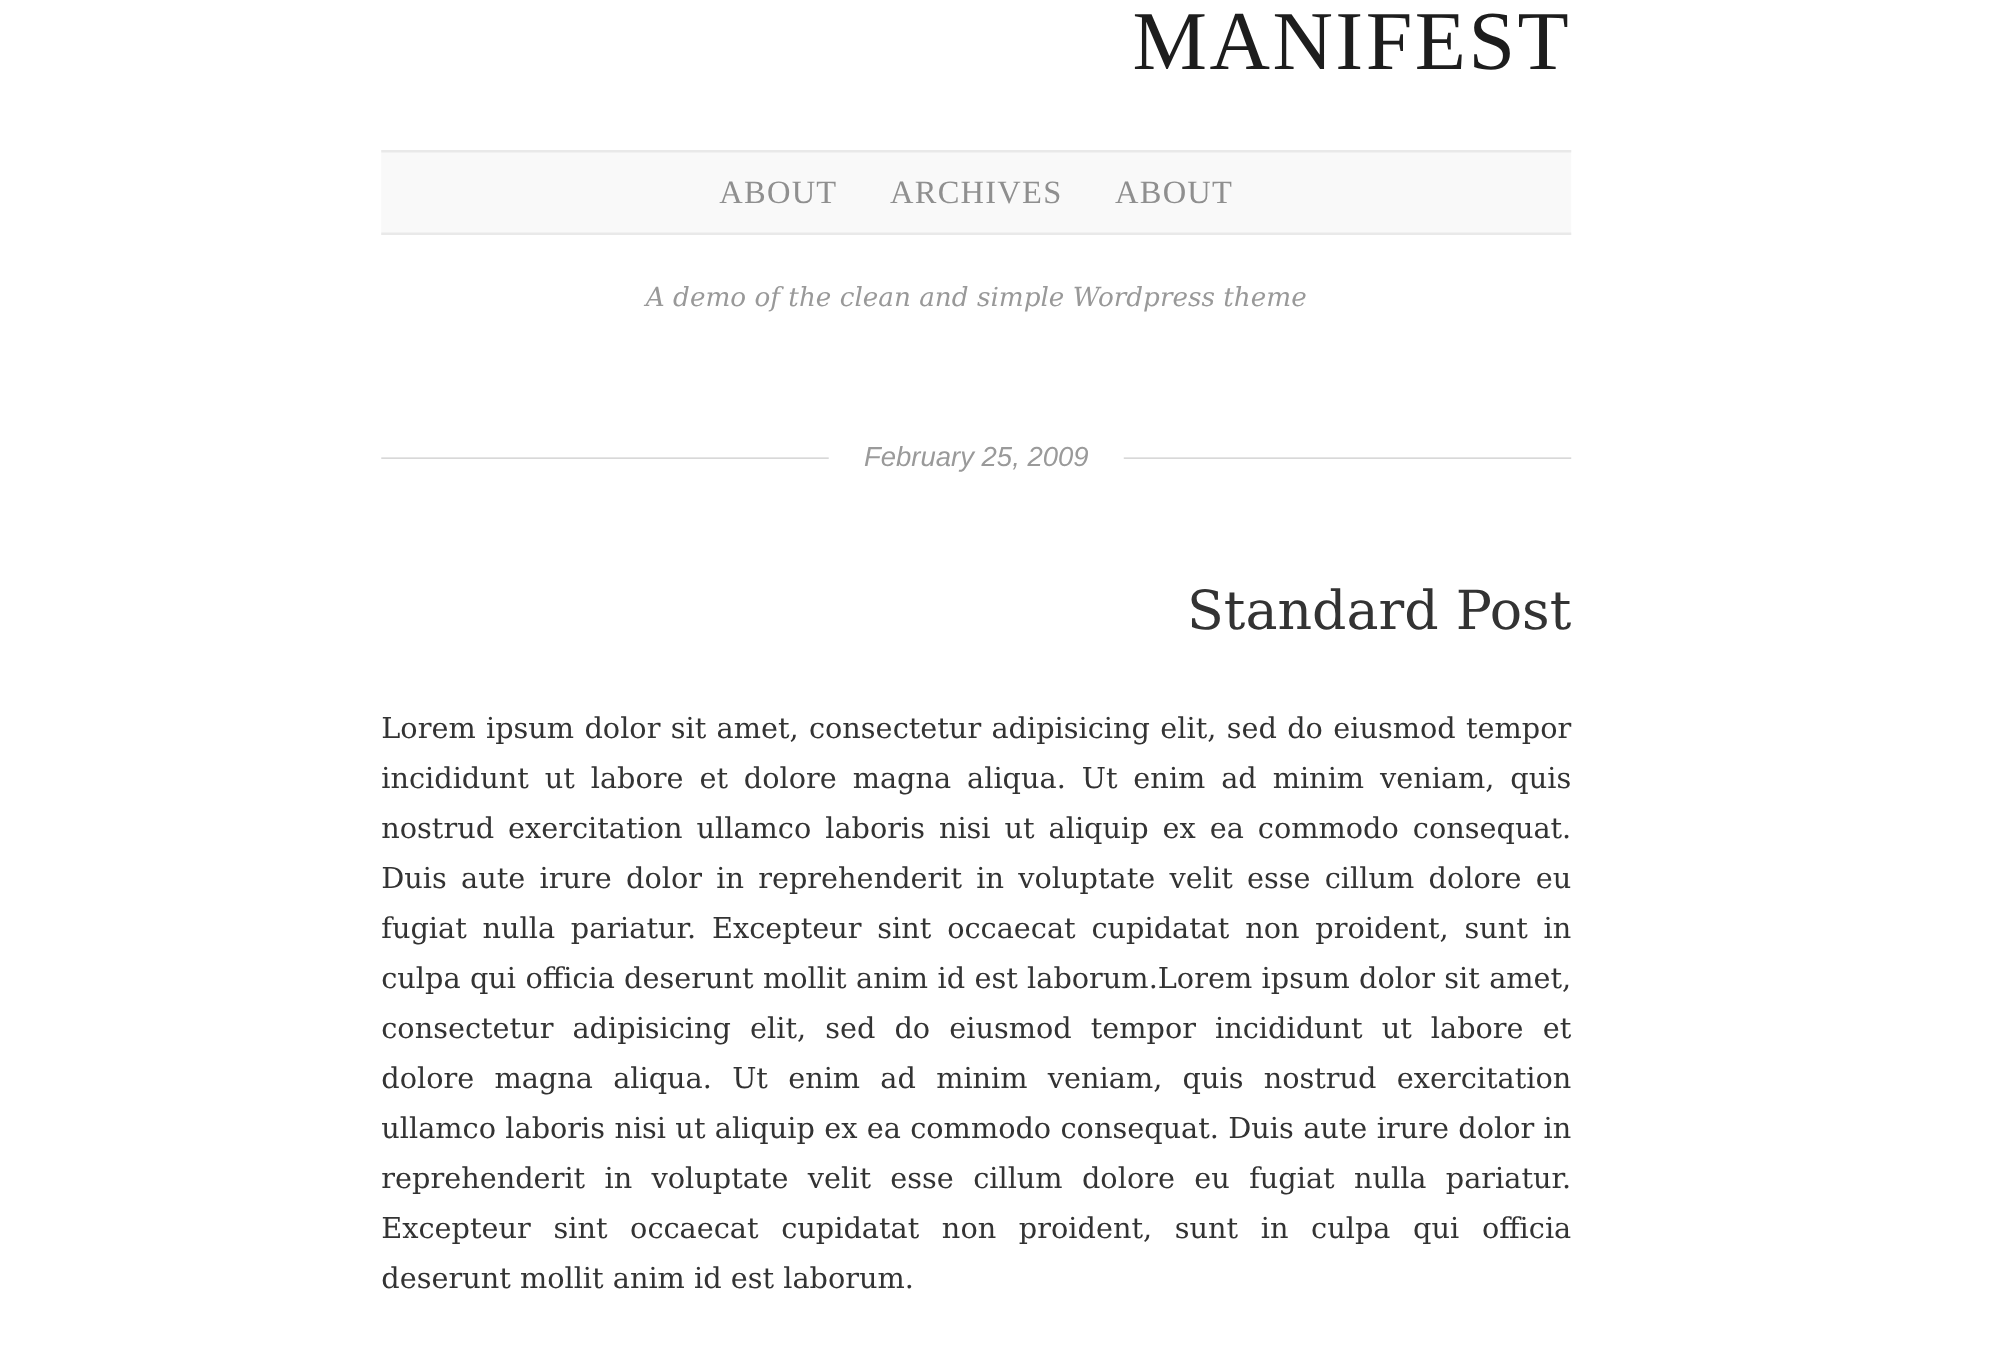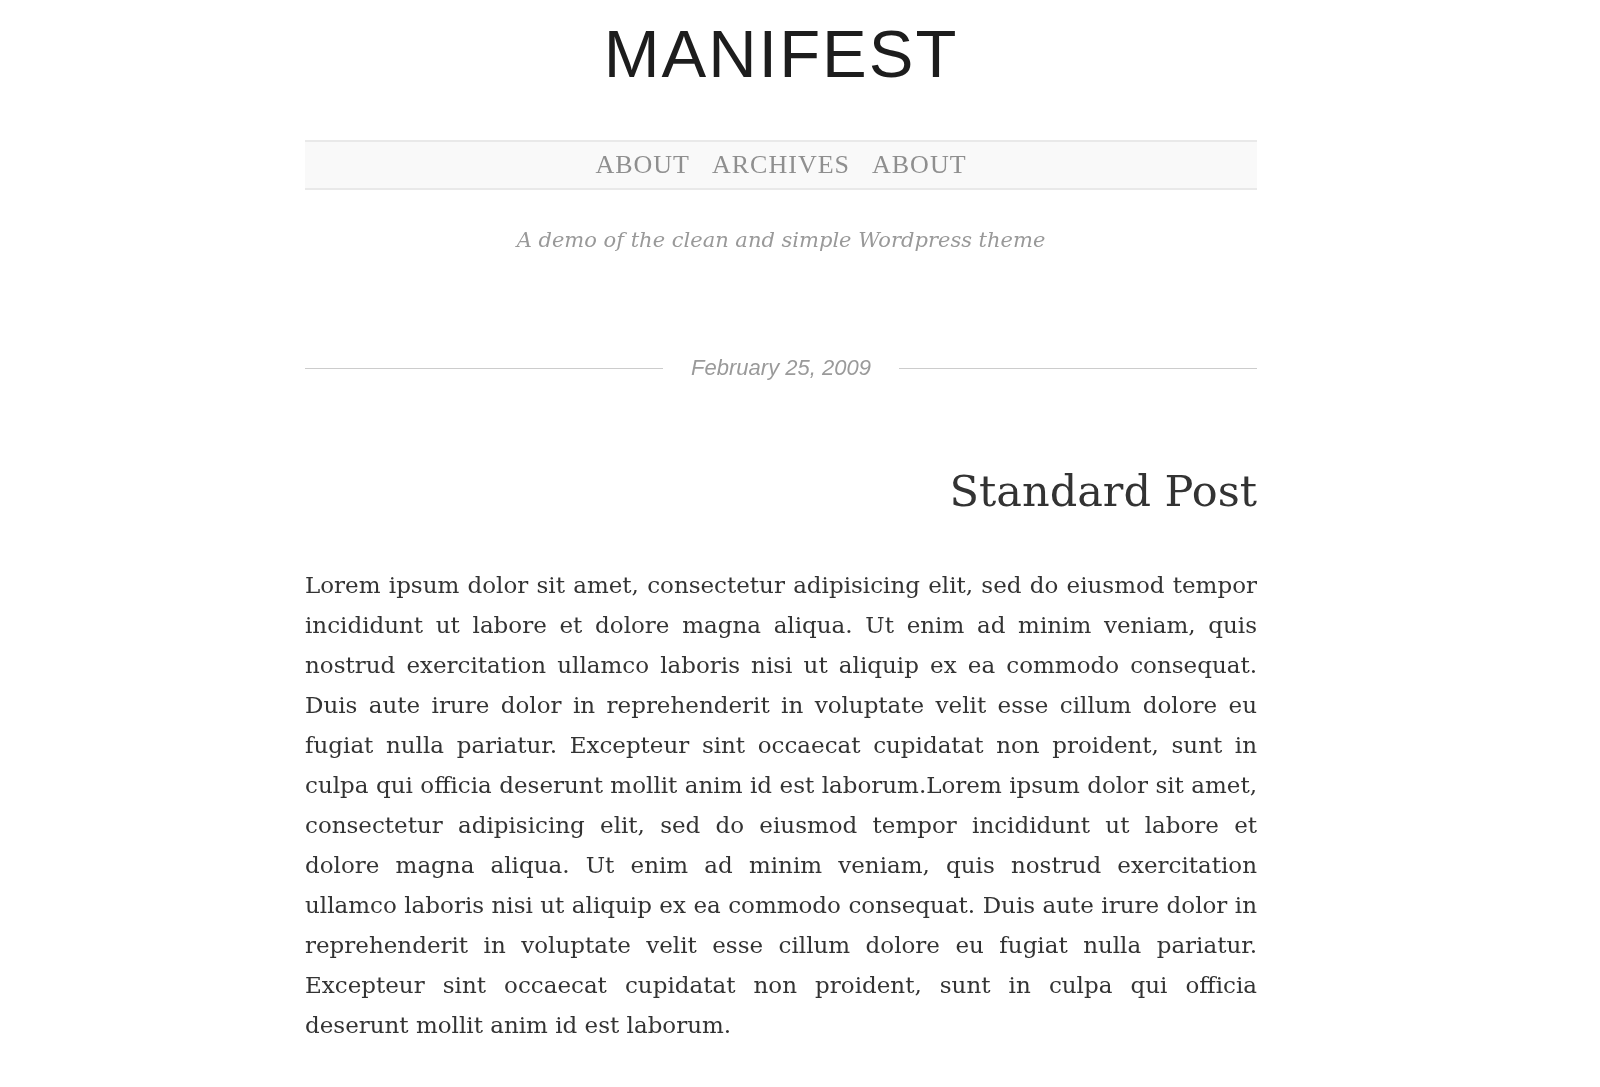--- a/index.html
+++ b/index.html
@@ -11,41 +11,40 @@
     min-height: 1087px;
     font-family: "Liberation Serif", serif;
   }
   .container {
     width: 952px;
     margin-left: 305px;
   }
   
   .site-title {
     margin: 0;
-    padding-top: 20px;
-    text-align: center;
-    font-family: Liberation Sans, sans-serif;
+    text-align: right;
+    font-family: Liberation Serif, serif;
     font-weight: normal;
     font-size: 67px;
     line-height: 1;
     letter-spacing: 2px;
     color: #1d1d1d;
     cursor: pointer;
   }
   
   .main-nav {
     margin-top: 53px;
     background: #f9f9f9;
     border-top: 2px solid #e9e9e9;
     border-bottom: 2px solid #e9e9e9;
-    height: 50px;
+    height: 68px;
     display: flex;
     justify-content: center;
     align-items: center;
-    gap: 22px;
+    gap: 42px;
   }
   .nav-link {
     font-family: "Liberation Serif", serif;
     font-size: 26px;
     letter-spacing: 1px;
     color: #8f8f8f;
     text-decoration: none;
     cursor: pointer;
   }
   

